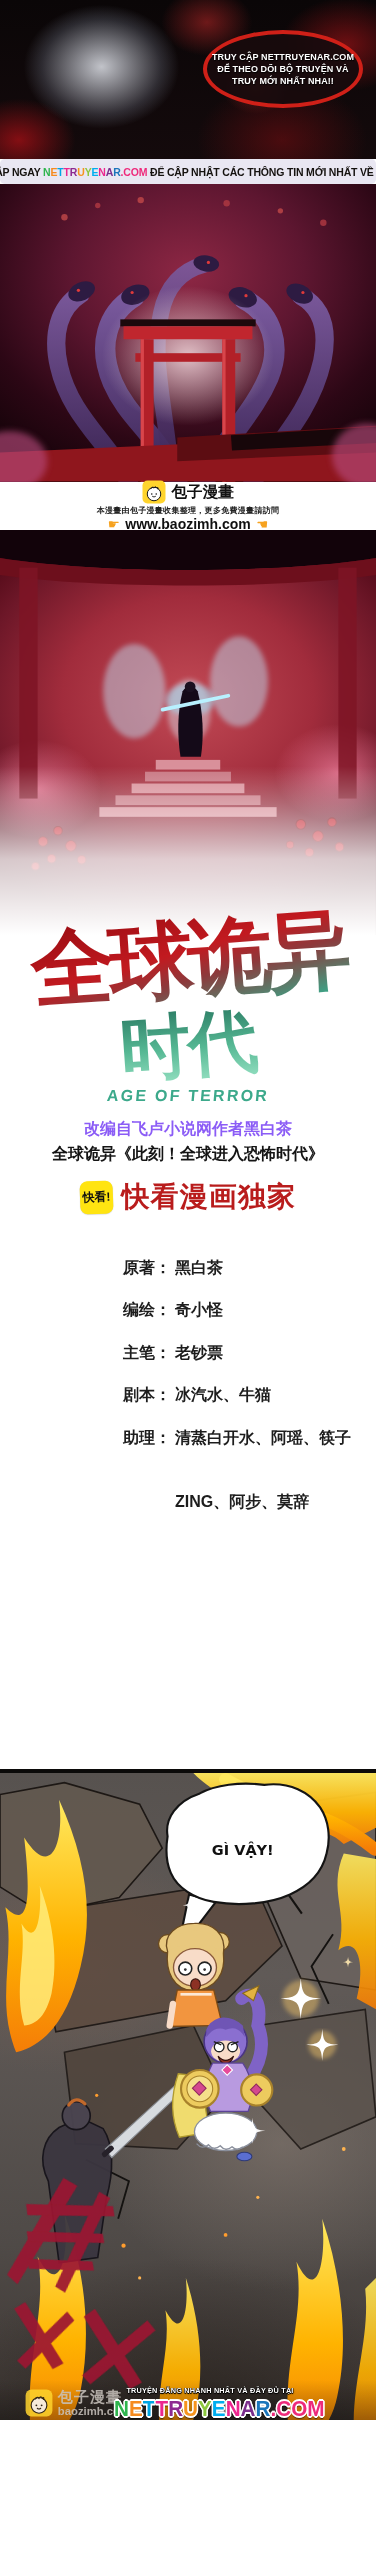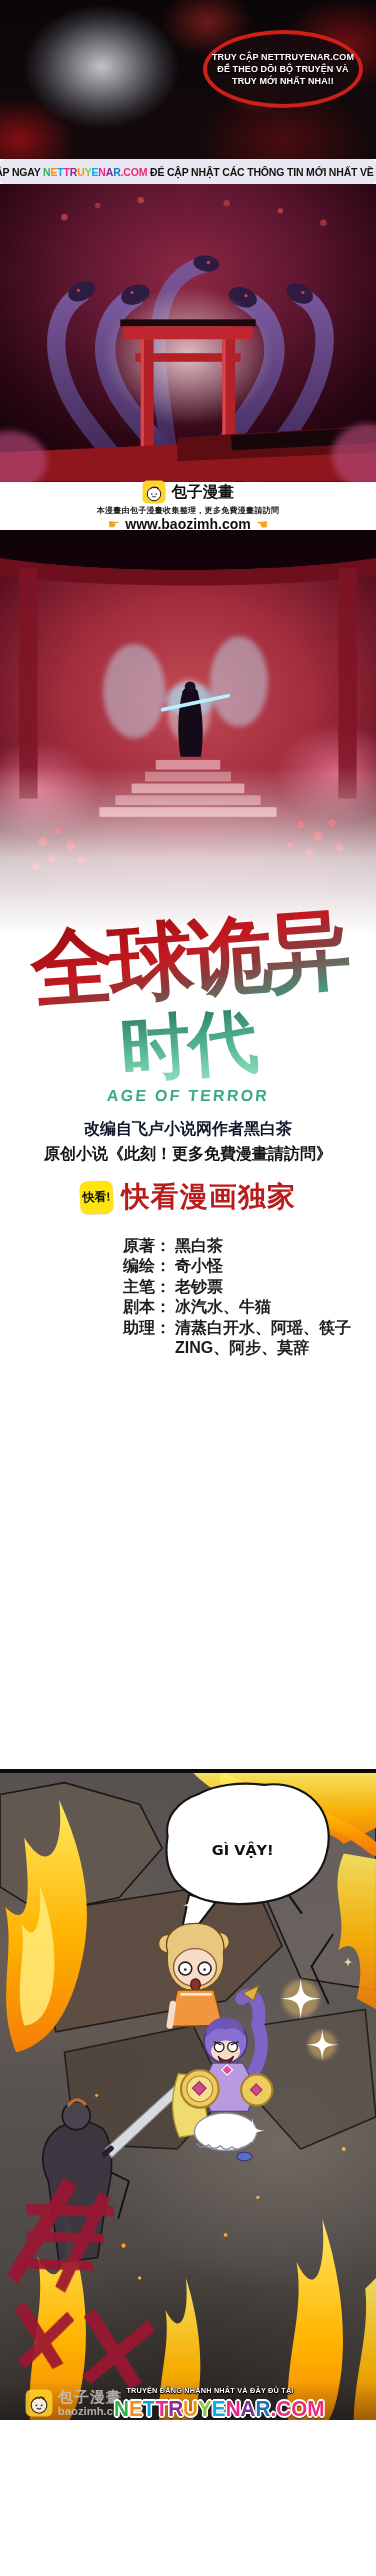--- a/index.html
+++ b/index.html
@@ -57,33 +57,33 @@
     font-size:84px;font-weight:900;line-height:1.05;letter-spacing:-5.4px;transform:rotate(-4deg);
     background:linear-gradient(168deg,#9c0d13 8%,#c21a20 45%,#8c3a3c 63%,#3f9f83 92%);
     -webkit-background-clip:text;background-clip:text;color:transparent;z-index:3;}
   .title-sub{position:absolute;left:0;top:1010px;width:376px;text-align:center;
     font-size:70px;font-weight:900;line-height:1;letter-spacing:-2.2px;transform:rotate(-4deg);
     background:linear-gradient(180deg,#2f8168 0%,#56b894 55%,#8fdcbd 100%);
     -webkit-background-clip:text;background-clip:text;color:transparent;z-index:3;}
   .subtitle-en{position:absolute;left:0;top:1087px;width:376px;text-align:center;
     font-size:16px;font-weight:900;color:#3ca98b;letter-spacing:2.2px;transform:skewX(-5deg);z-index:3;}
   .adapted-line{position:absolute;left:0;top:1119px;width:376px;text-align:center;
-    font-size:16px;font-weight:700;color:#0f172a;}
+    font-size:16px;font-weight:700;color:#8b5cf6;}
   .novel-line{position:absolute;left:0;top:1144px;width:376px;text-align:center;
     font-size:16px;font-weight:700;color:#141414;}
   .kk-row{position:absolute;left:0;top:1178px;width:376px;display:flex;justify-content:center;
     align-items:center;gap:8.6px;}
   .kk-badge{width:33px;height:33px;background:#ffe411;border-radius:7.5px;display:flex;
     align-items:center;justify-content:center;font-weight:900;font-size:12px;color:#111;
     transform:rotate(-2deg);box-shadow:0 0.5px 1.1px rgba(0,0,0,.2);}
   .kk-label{font-size:28px;font-weight:900;color:#b91c1c;letter-spacing:1.1px;}
 
   
   .credits{position:absolute;left:123px;top:1236px;}
-  .credit-row{display:flex;font-size:16px;color:#1d1d1d;font-weight:600;line-height:20.4px;}
+  .credit-row{display:flex;font-size:16px;color:#1d1d1d;font-weight:600;line-height:20.4px;margin-top:22px;}
   .credit-label{width:52px;flex:none;}
   .credit-value{white-space:nowrap;}
 
   
   .comic{position:absolute;left:0;top:1769px;width:376px;height:682px;box-sizing:border-box;
     border-top:4.3px solid #0b0a09;border-bottom:4.3px solid #0b0a09;
     background:
       radial-gradient(226px 161px at 18% 28%, rgba(122,96,82,.55), transparent 70%),
       radial-gradient(269px 204px at 75% 55%, rgba(143,130,120,.5), transparent 72%),
       radial-gradient(333px 226px at 50% 98%, rgba(28,22,18,.65), transparent 78%),
@@ -235,21 +235,21 @@
           <circle cx="540" cy="586" r="7"></circle>
       </g>
       <rect x="0" y="440" width="700" height="314" fill="url(#whitefade)"></rect>
     </svg>
   </div>
 
   <div class="title-main">全球诡异</div>
   <div class="title-sub">时代</div>
   <div class="subtitle-en">AGE OF TERROR</div>
   <div class="adapted-line">改编自飞卢小说网作者黑白茶</div>
-  <div class="novel-line">原创小说《此刻！更多免費漫畫請訪問》</div>
+  <div class="novel-line">全球诡异《此刻！全球进入恐怖时代》</div>
   <div class="kk-row">
     <div class="kk-badge">快看!</div>
     <div class="kk-label">快看漫画独家</div>
   </div>
 
   <div class="credits">
       <div class="credit-row">
         <span class="credit-label">原著：</span>
         <span class="credit-value">黑白茶</span>
       </div>

